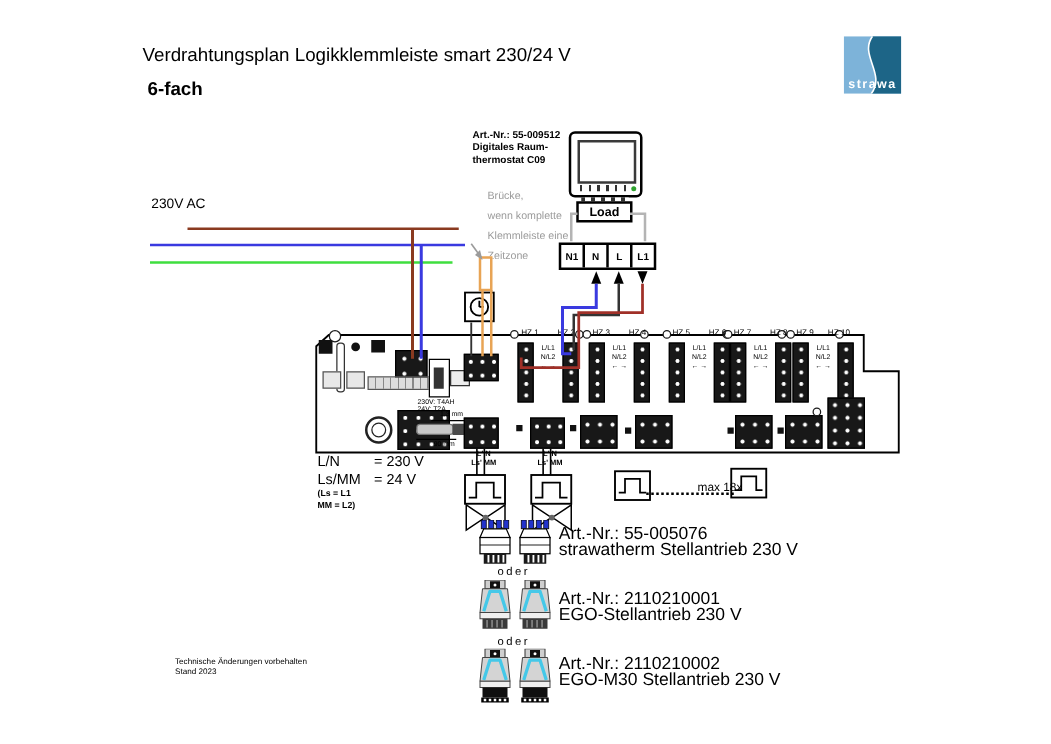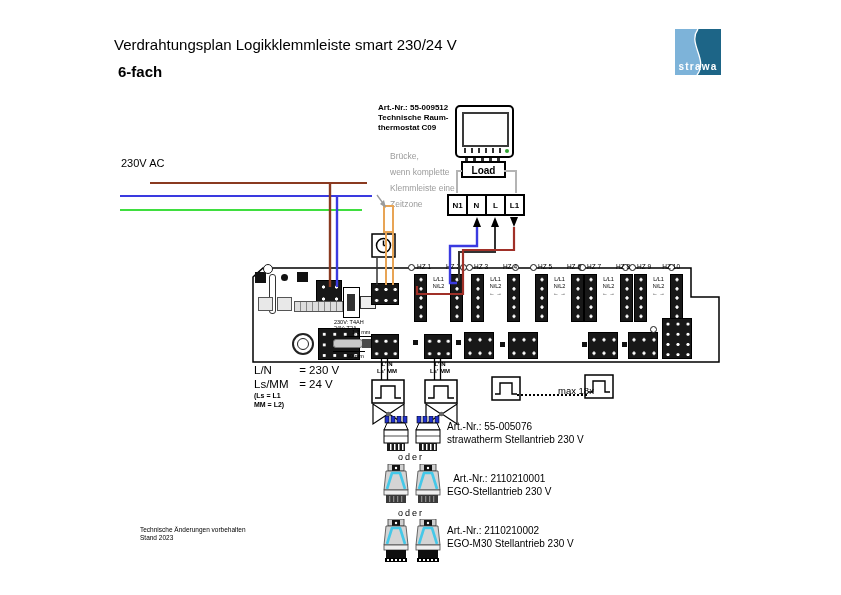--- a/index.html
+++ b/index.html
@@ -34,21 +34,21 @@
   .zstrip{width:12px;height:46px;background-size:12px 9.2px;position:relative;border:1px solid #000;
           background-color:#181818;background-image:radial-gradient(circle,#fff 1.3px,rgba(0,0,0,0) 1.9px);}
   .zlabels{width:25px;font-size:5.5px;line-height:7px;text-align:center;padding-top:2px;}
   .legend-row{font-size:11.5px;line-height:14px;}
   .legend-key{display:inline-block;width:42px;}
   .legend-note{font-size:7px;font-weight:bold;line-height:9px;}
   .outlab{position:absolute;width:32px;font-size:6px;font-weight:bold;line-height:7px;text-align:center;background:transparent;}
   .maxlab{left:527px;top:385px;font-size:9.5px;margin-left:31px;}
   .dotline{position:absolute;left:517px;top:394px;width:70px;border-top:2px dotted #000;}
   .art-right{left:649px;top:363px;font-size:7.5px;line-height:13.5px;}
-  .act-art{font-size:10px;line-height:13px;}
+  .act-art{font-size:14px;line-height:13px;}
   .oder{font-size:9px;letter-spacing:2px;}
   .footer{left:140px;top:526px;font-size:6.5px;line-height:7.5px;}
   .fuse-text{left:334px;top:319px;font-size:5.5px;line-height:6px;width:44px;text-align:left;}
   .dim{font-size:5.5px;}
   svg{position:absolute;left:0;top:0;}
   .overlay{pointer-events:none;z-index:40;}
   .boardsvg{z-index:0;}
 </style>
 </head>
 <body>
@@ -78,21 +78,21 @@
     <div>Brücke,</div>
     <div>wenn komplette</div>
     <div>Klemmleiste eine</div>
     <div>Zeitzone</div>
   </div>
 
   <div style="position:absolute;left:383px;top:205px;width:11px;height:28px;border:2px solid #e8a455;box-sizing:border-box;background:#fff;"></div>
 
   <div class="t thermo-art">
     <div>Art.-Nr.: 55-009512</div>
-    <div>Technische Raum-</div>
+    <div>Digitales Raum-</div>
     <div>thermostat C09</div>
   </div>
 
   <div style="position:absolute;left:455px;top:105px;width:59px;height:53px;border:2px solid #000;border-radius:5px;box-sizing:border-box;background:#fff;">
     <div style="position:absolute;left:5px;top:5px;width:43px;height:31px;border:2px solid #3a3a3a;background:#fff;"></div>
     <div style="position:absolute;left:7px;top:41px;width:38px;height:5px;background:repeating-linear-gradient(90deg,#333 0 2px,transparent 2px 7px);"></div>
     <div style="position:absolute;left:48px;top:42px;width:4px;height:4px;border-radius:50%;background:#2fa32f;"></div>
   </div>
   <div style="position:absolute;left:465px;top:158px;width:38px;height:4px;background:repeating-linear-gradient(90deg,#333 0 3px,#fff 3px 8px);"></div>
 
@@ -344,21 +344,21 @@
       <path d="M3,7 L1,26 H25 L23,7 Z" fill="#d4d4d4" stroke="#444" stroke-width="0.8"></path>
       <path d="M4,25 L9,9 H17 L22,25" fill="none" stroke="#45c8e8" stroke-width="2.6" stroke-linejoin="round"></path>
       <rect x="1" y="26" width="24" height="5" fill="#efefef" stroke="#444" stroke-width="0.8"></rect>
       <rect x="3" y="31" width="20" height="8" fill="#3a3a3a"></rect>
       <rect x="6" y="32" width="1.3" height="6" fill="#888"></rect>
         <rect x="10" y="32" width="1.3" height="6" fill="#888"></rect>
       <rect x="14" y="32" width="1.3" height="6" fill="#888"></rect>
         <rect x="18" y="32" width="1.3" height="6" fill="#888"></rect>
     </g>
   </svg>
-  <div class="t act-art" style="left:447px;top:472px;text-align:center;">
+  <div class="t act-art" style="left:447px;top:472px;">
     <div>Art.-Nr.: 2110210001</div>
     <div>EGO-Stellantrieb 230 V</div>
   </div>
   <div class="t oder" style="left:398px;top:508px;">oder</div>
 
   <svg style="left:383px;top:519px;" width="64" height="44" viewBox="0 0 64 44">
     <g>
       <rect x="5" y="0" width="16" height="7" fill="#cfcfcf" stroke="#333" stroke-width="0.8"></rect>
       <rect x="9" y="1" width="8" height="6" fill="#111"></rect>
         <circle cx="13" cy="4" r="1.2" fill="#fff"></circle>

